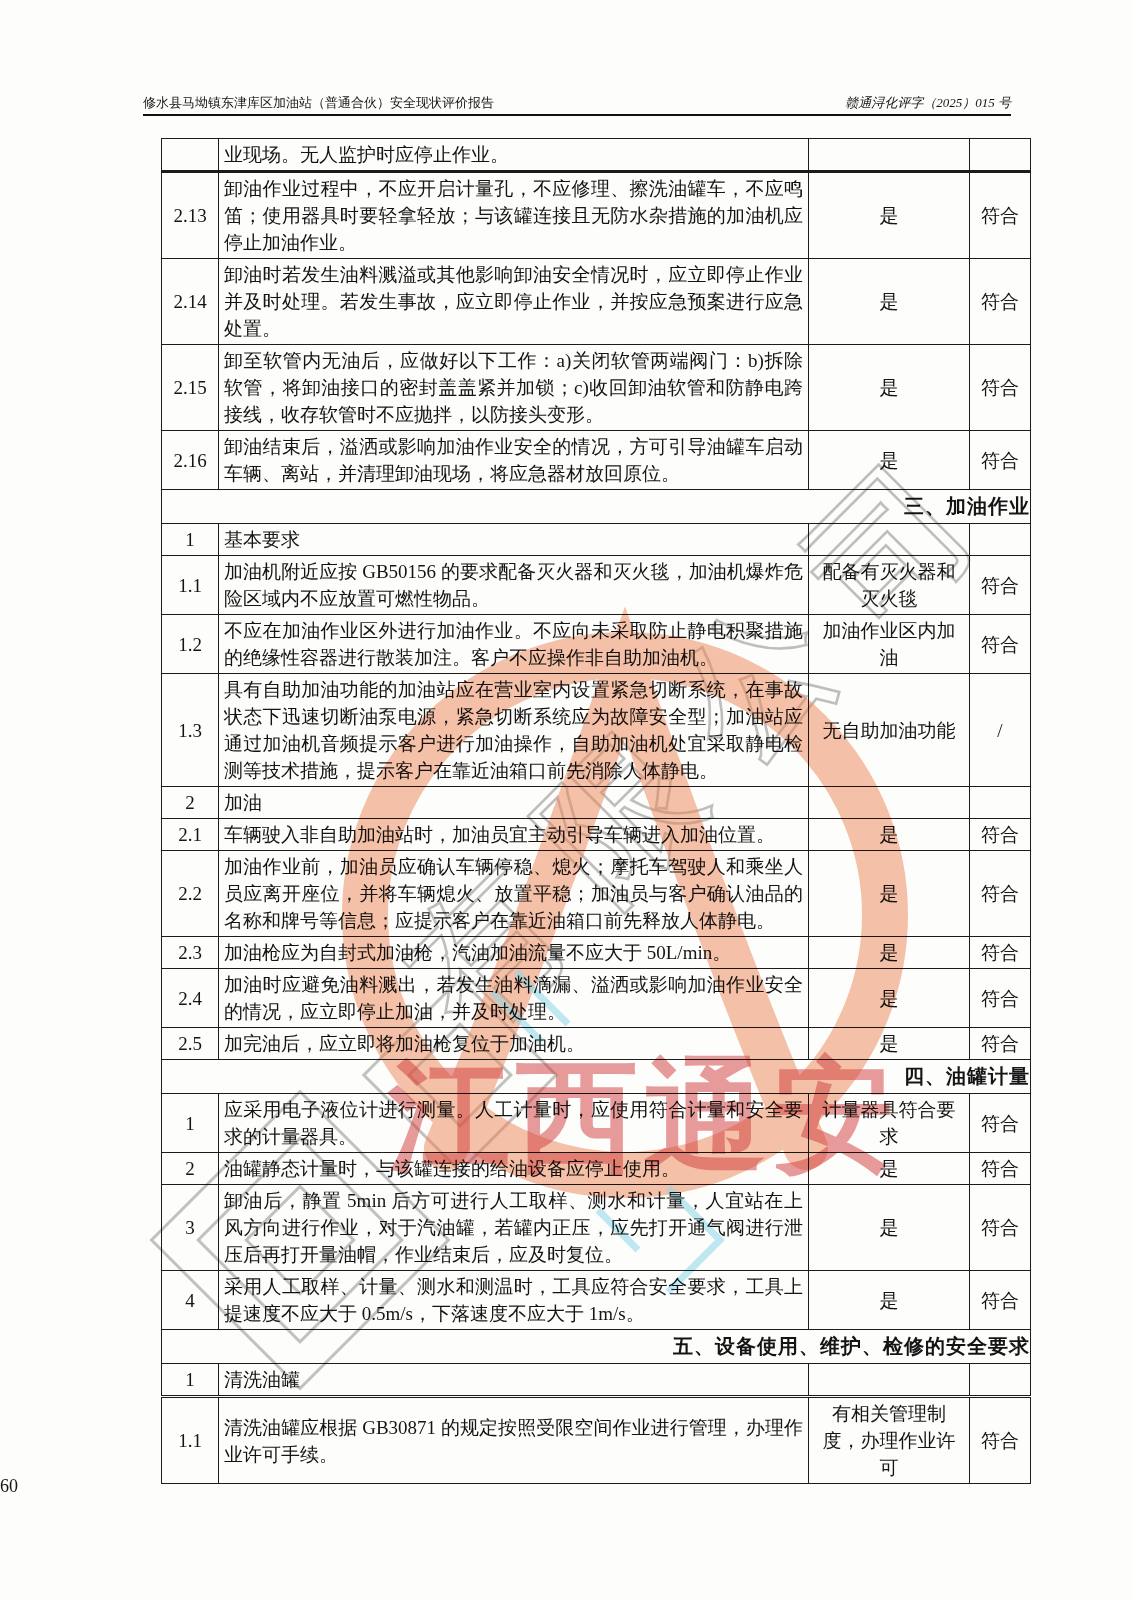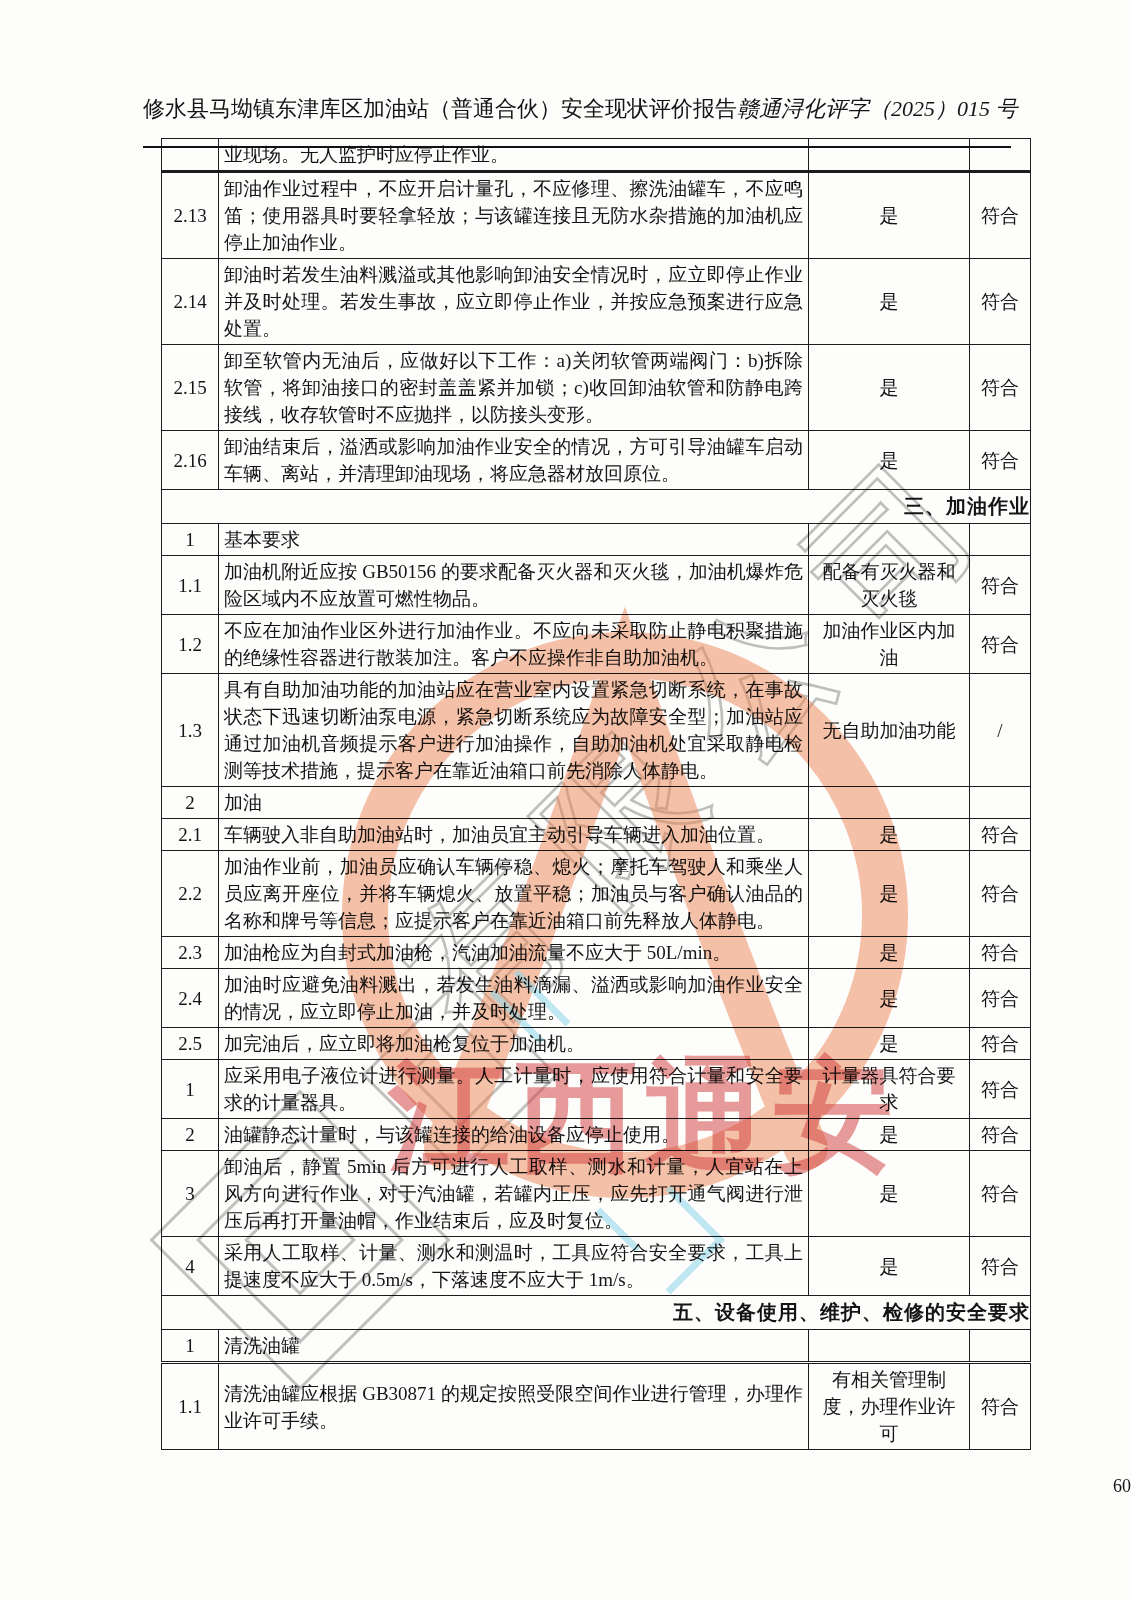--- a/index.html
+++ b/index.html
@@ -8,23 +8,23 @@
     width:1131px;height:1600px;
     background:#fdfdfc;
     font-family:"Liberation Serif","DejaVu Serif",serif;
     color:#141414;
     overflow:hidden;
     margin:0 auto;
   }
   .doc-header{
     position:absolute;
     left:143px;width:868px;top:94px;
-    display:flex;justify-content:flex-start;align-items:flex-end;
-    font-size:22px;
-    padding-bottom:22px;
+    display:flex;justify-content:space-between;align-items:flex-end;
+    font-size:13px;
+    padding-bottom:2px;
     border-bottom:2.5px solid #111;
     white-space:nowrap;
   }
   .doc-header .hdr-right{font-weight:bold;font-weight:normal;font-style:italic;}
   table.eval{
     position:absolute;left:161px;top:138px;
     width:869px;
     border-collapse:collapse;
     table-layout:fixed;
     font-size:19px;
@@ -46,21 +46,21 @@
   td.content.center{}
   td.status,td.conclusion{text-align:center;padding:2px 2px;}
   tr.section td{
     text-align:right;font-weight:bold;font-size:20px;
     padding:3px 0;letter-spacing:1px;margin-top:48px;
   }
   tr.thick-bottom td{border-bottom:3px solid #1c1c1c;}
   tr.double-bottom td{border-bottom:3px double #1c1c1c;}
   .page-footer{
     position:absolute;left:0;width:100%;top:1476px;
-    text-align:right;font-size:18px;z-index:2;
+    text-align:left;font-size:18px;z-index:2;
   }
   .wm-layer{
     position:absolute;inset:0;z-index:5;
     pointer-events:none;
     mix-blend-mode:multiply;
   }
 </style>
 </head>
 <body>
 
@@ -165,20 +165,23 @@
           <td class="content">加油时应避免油料溅出，若发生油料滴漏、溢洒或影响加油作业安全的情况，应立即停止加油，并及时处理。</td>
           <td class="status">是</td>
           <td class="conclusion">符合</td>
         </tr>
         <tr>
           <td class="no">2.5</td>
           <td class="content">加完油后，应立即将加油枪复位于加油机。</td>
           <td class="status">是</td>
           <td class="conclusion">符合</td>
         </tr>
+        <tr class="section">
+          <td colspan="4">四、油罐计量</td>
+        </tr>
         <tr>
           <td class="no">1</td>
           <td class="content">应采用电子液位计进行测量。人工计量时，应使用符合计量和安全要求的计量器具。</td>
           <td class="status">计量器具符合要求</td>
           <td class="conclusion">符合</td>
         </tr>
         <tr>
           <td class="no">2</td>
           <td class="content">油罐静态计量时，与该罐连接的给油设备应停止使用。</td>
           <td class="status">是</td>

